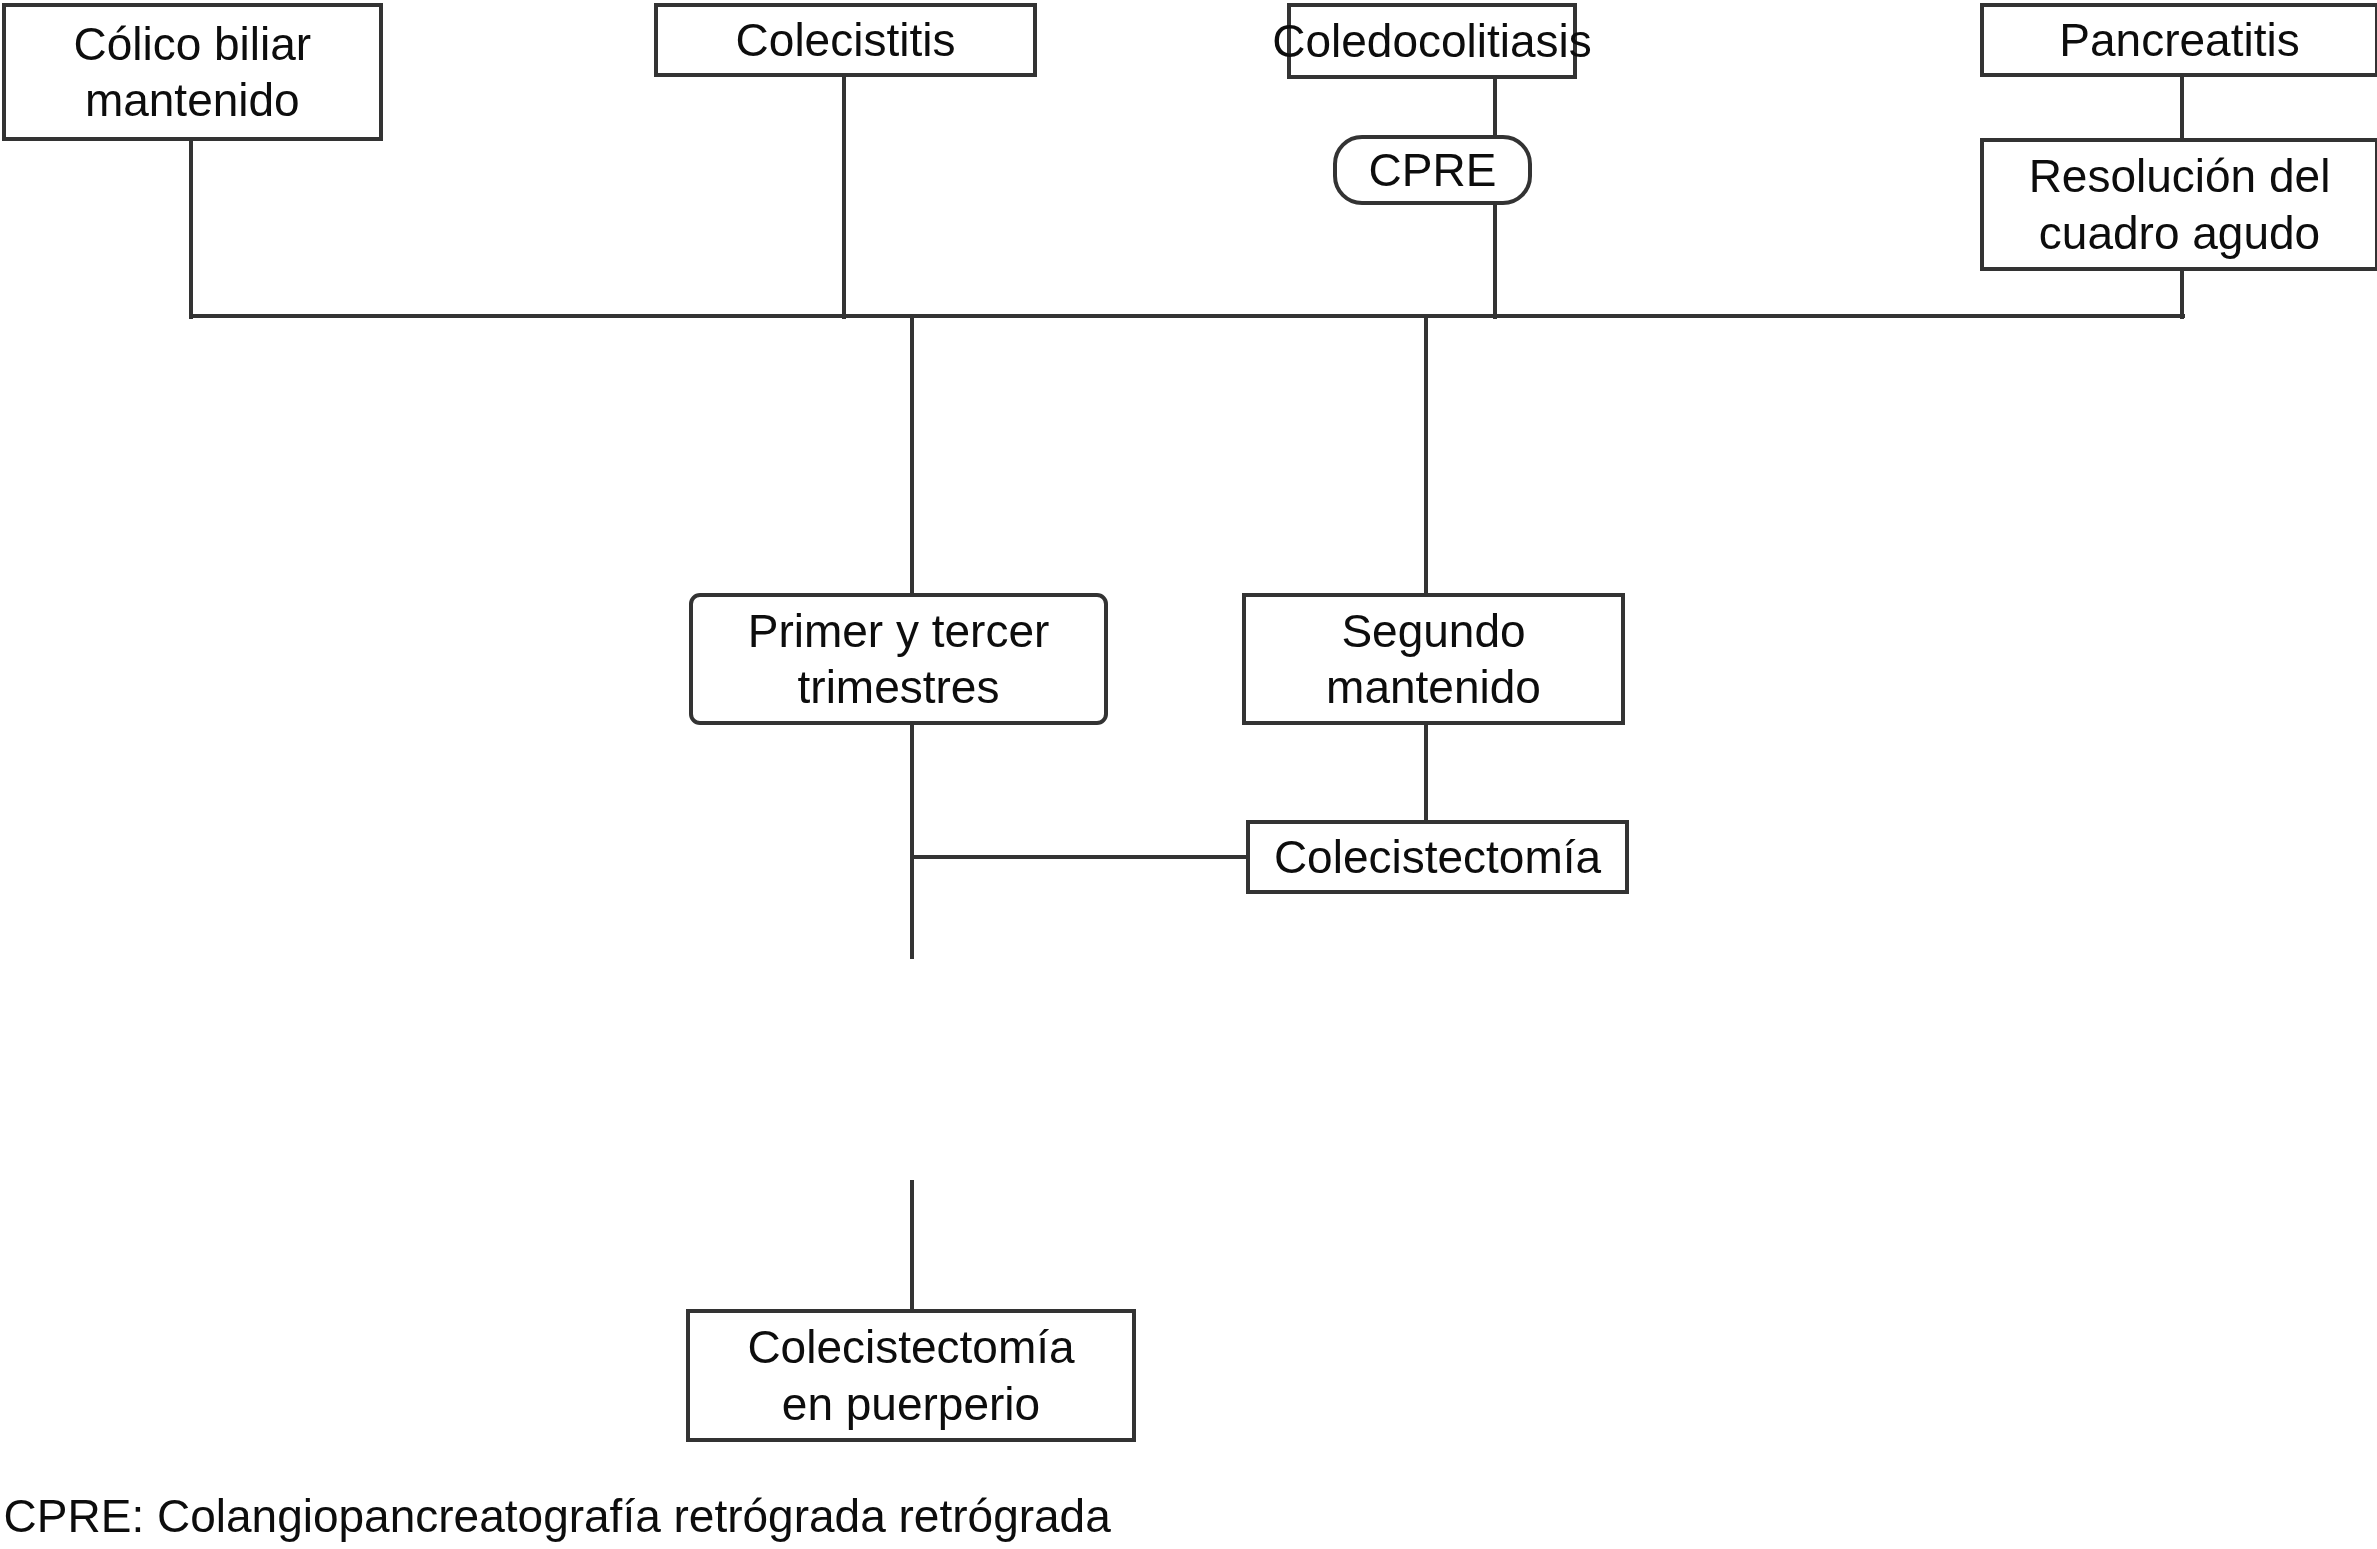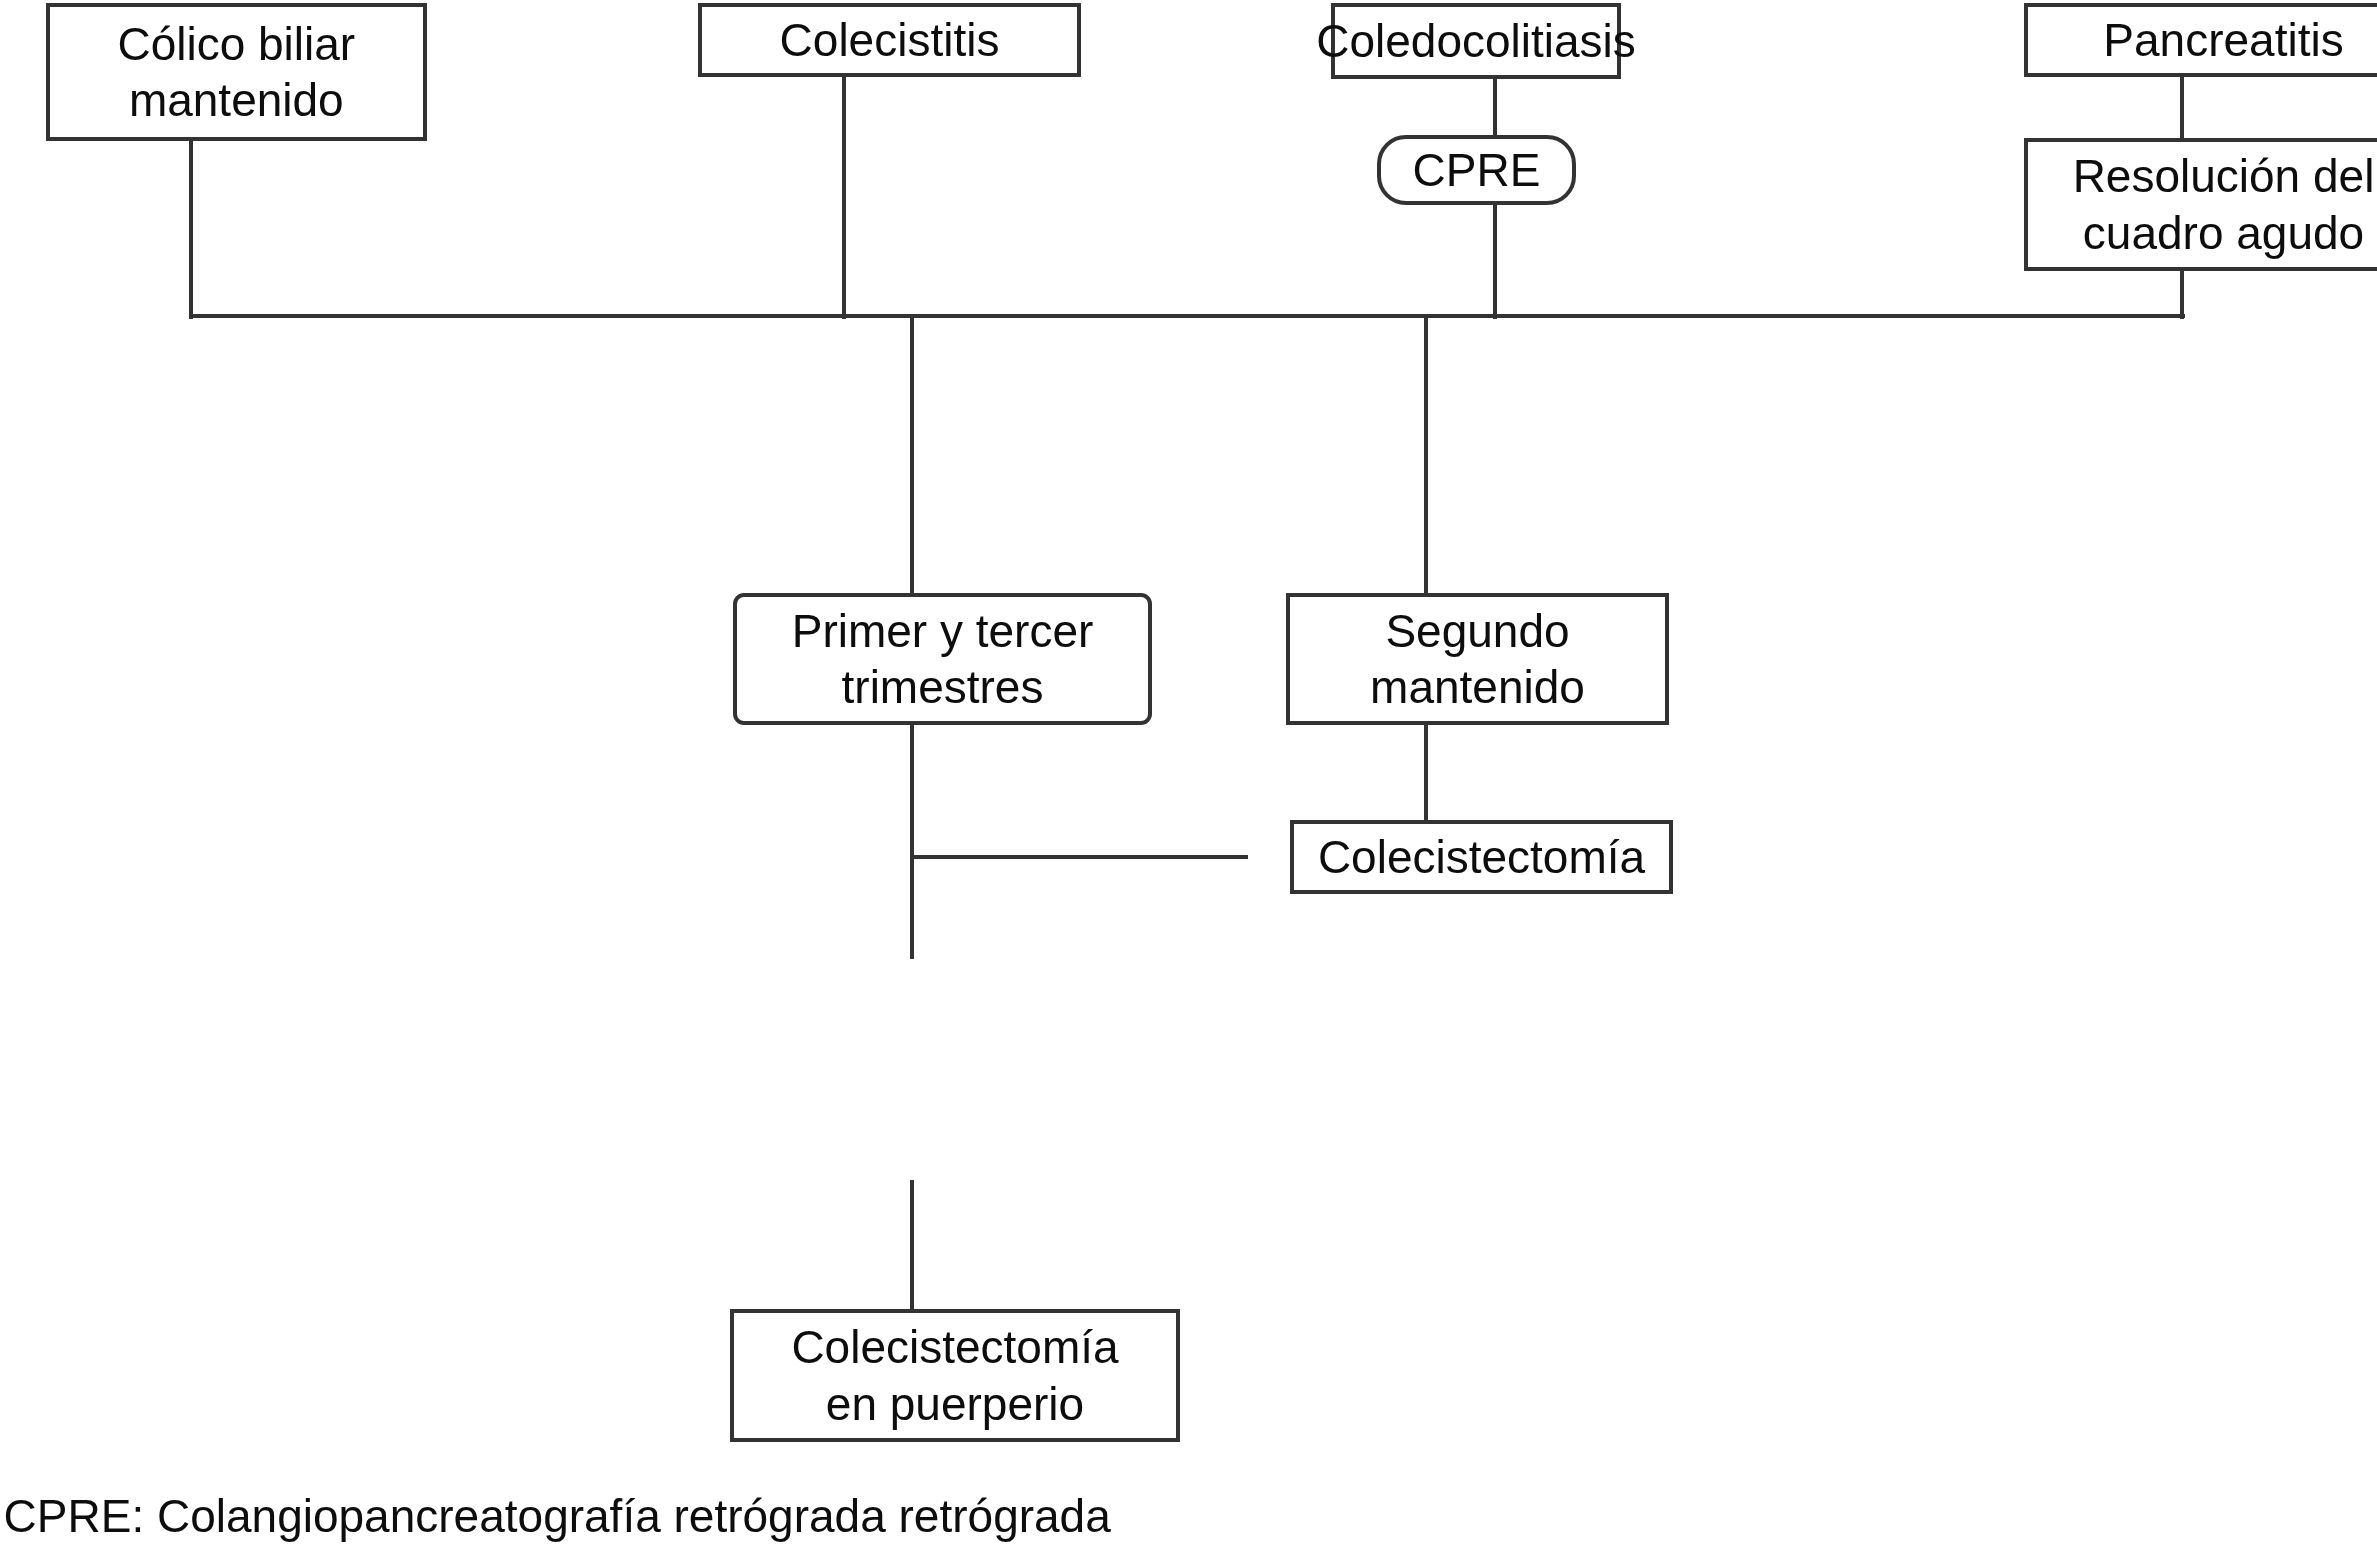--- a/index.html
+++ b/index.html
@@ -23,21 +23,20 @@
     display: flex;
     align-items: center;
     justify-content: center;
     text-align: center;
     color: #0d0d0d;
     font-size: 46px;
     line-height: 1.22;
     font-family: "Liberation Sans", sans-serif;
     white-space: pre-line;
     padding: 14px 9px;
-    margin-left: 44px;
   }
   .conn {
     position: absolute;
     background: #333333;
   }
   .conn-v { width: 4.4px; }
   .conn-h { height: 4.4px; }
   .caption {
     position: absolute;
     color: #0d0d0d;

